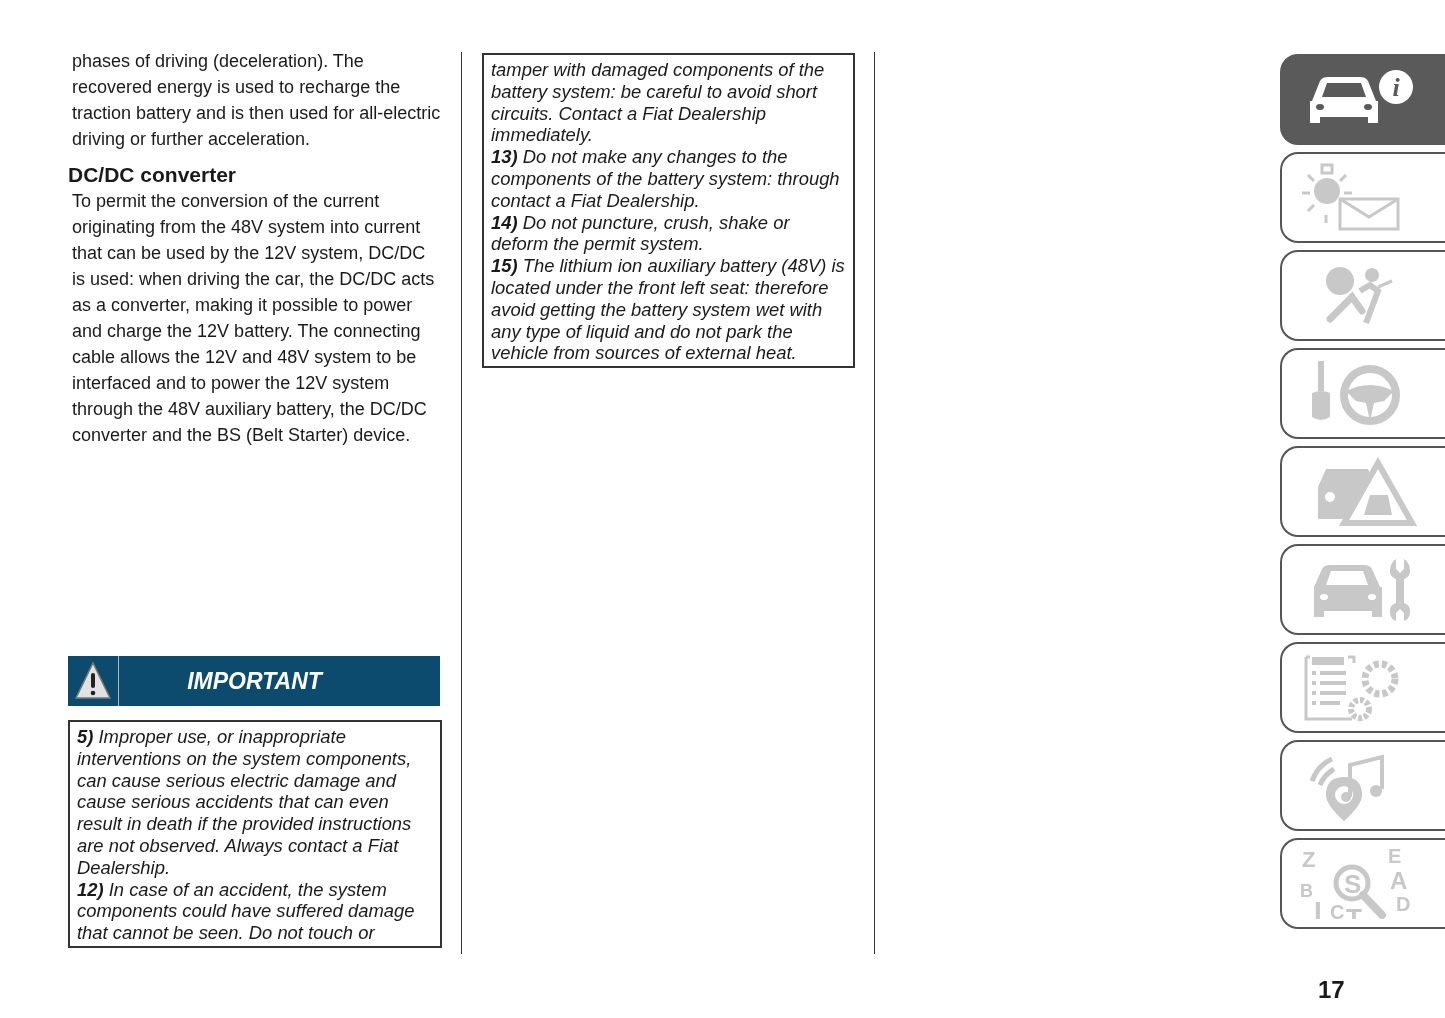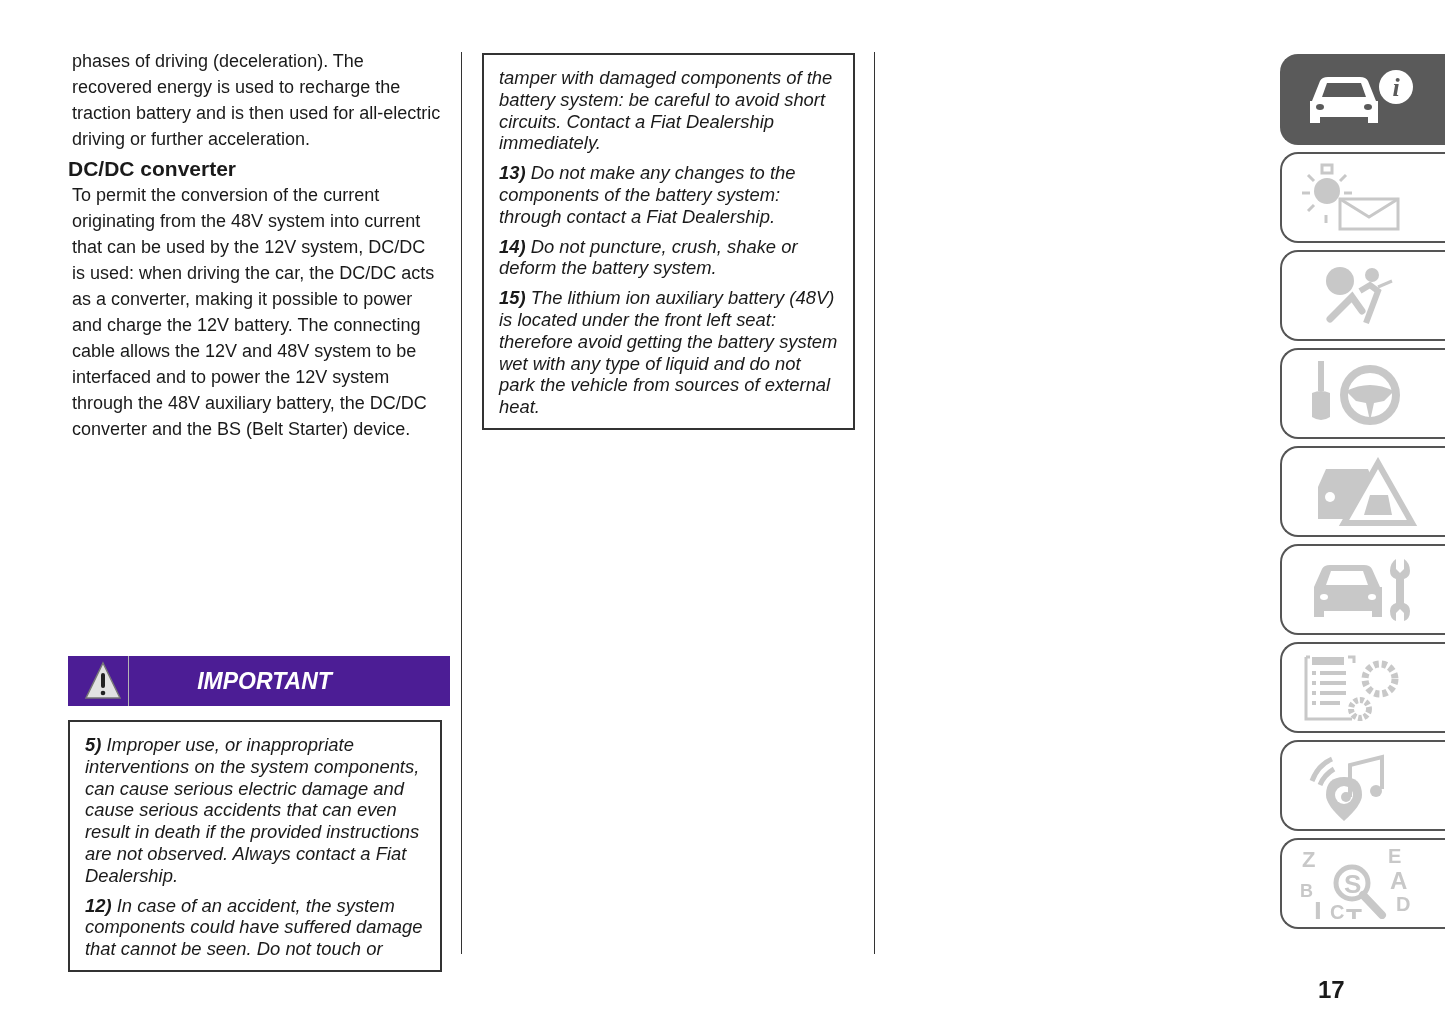--- a/index.html
+++ b/index.html
@@ -1,28 +1,28 @@
 <!DOCTYPE html>
 <html><head>
 <meta charset="utf-8">
 <style>
   html, body { margin:0; padding:0; background:#fff; }
   body { width:1445px; height:1018px; position:relative; overflow:hidden;
          font-family:"Liberation Sans", sans-serif; color:#1a1a1a; }
   .col1 { position:absolute; left:68px; top:48px; width:375px; }
   .para { font-size:18px; line-height:26px; margin:0 0 3px 4px; }
-  .heading { font-size:21px; font-weight:bold; line-height:26px; margin:4px 0 0 0; }
+  .heading { font-size:21px; font-weight:bold; line-height:26px; margin:10px 0 0 0; }
   .vline { position:absolute; top:52px; width:1px; height:902px; background:#333; }
-  .imp-bar { position:absolute; left:68px; top:656px; width:372px; height:50px; background:#4c1d95;
-             display:flex; align-items:center;padding-left:10px; }
+  .imp-bar { position:absolute; left:68px; top:656px; width:372px; height:50px; background:#0c4a6e;
+             display:flex; align-items:center; }
   .imp-icon { width:50px; height:50px; border-right:1px solid #b5b5b5; display:flex; align-items:center; justify-content:center; }
   .imp-label { flex:1; text-align:center; color:#fff; font-size:23px; font-weight:bold; font-style:italic; padding-right:50px; }
   .notebox { position:absolute; border:2px solid #333; padding:4px 6px 2px 7px;
              font-style:italic; font-size:18.4px; line-height:21.8px; }
-  .notebox p { margin:8px; }
+  .notebox p { margin:0; }
   .notebox b { font-weight:bold; }
   .tabs { position:absolute; left:1280px; top:54px; width:170px; }
   .tab { height:91px; border:2px solid #555; border-right:none; border-radius:18px 0 0 18px;
          margin-bottom:7px; display:flex; align-items:center; padding-left:18px; box-sizing:border-box; background:#fff; }
   .tab.active { background:#5a5a5a; border-color:#5a5a5a; }
   .page-num { position:absolute; left:1318px; top:976px; font-size:24px; font-weight:bold; }
 </style>
 </head>
 <body>
 
@@ -46,21 +46,21 @@
 <div class="notebox" style="left:68px; top:720px; width:357px;">
   <p><b>5)</b><span> Improper use, or inappropriate interventions on the system components, can cause serious electric damage and cause serious accidents that can even result in death if the provided instructions are not observed. Always contact a Fiat Dealership.</span></p>
   <p><b>12)</b><span> In case of an accident, the system components could have suffered damage that cannot be seen. Do not touch or</span></p>
 </div>
 
 <div class="vline" style="left:461px;"></div>
 
 <div class="notebox" style="left:482px; top:53px; width:356px;">
   <p><span>tamper with damaged components of the battery system: be careful to avoid short circuits. Contact a Fiat Dealership immediately.</span></p>
   <p><b>13)</b><span> Do not make any changes to the components of the battery system: through contact a Fiat Dealership.</span></p>
-  <p><b>14)</b><span> Do not puncture, crush, shake or deform the battery system.</span></p>
+  <p><b>14)</b><span> Do not puncture, crush, shake or deform the permit system.</span></p>
   <p><b>15)</b><span> The lithium ion auxiliary battery (48V) is located under the front left seat: therefore avoid getting the battery system wet with any type of liquid and do not park the vehicle from sources of external heat.</span></p>
 </div>
 
 <div class="vline" style="left:874px;"></div>
 
 <div class="tabs">
   <div class="tab active">
     <svg width="120" height="70" viewBox="0 0 120 70">
       <path d="M12 36 L20 16 Q22 12 28 12 L60 12 Q66 12 68 16 L76 36 L78 36 L78 58 L68 58 L68 52 L20 52 L20 58 L10 58 L10 36 Z" fill="#fff"></path>
       <path d="M22 32 L27 18 L61 18 L66 32 Z" fill="#5a5a5a"></path>

